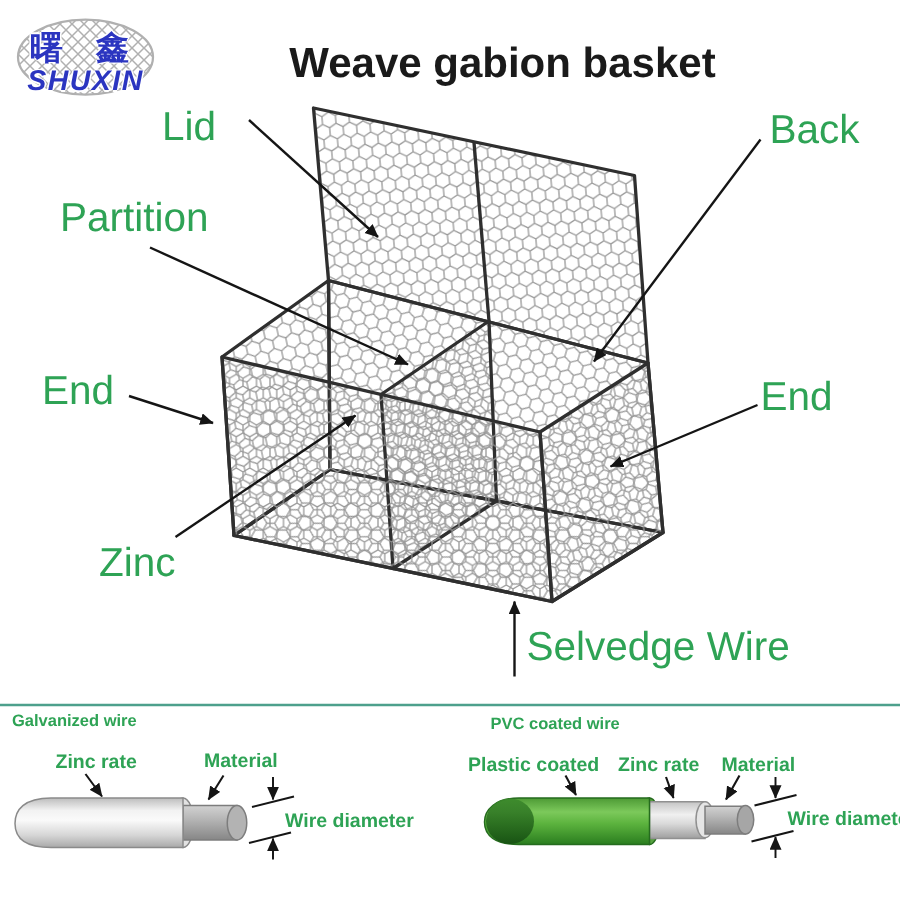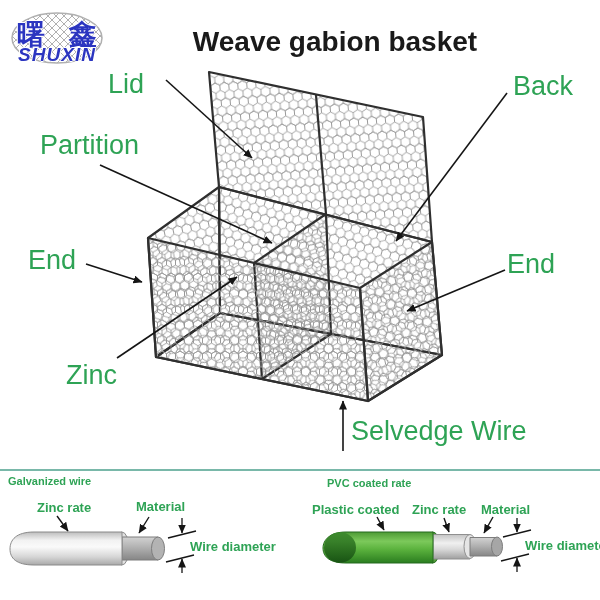--- a/index.html
+++ b/index.html
@@ -5,21 +5,21 @@
   html,body{margin:0;padding:0;background:#fff;}
   .stage{position:relative;width:600px;height:600px;background:#ffffff;overflow:hidden;
          font-family:"Liberation Sans",sans-serif;}
   .stage svg.canvas{position:absolute;left:0;top:0;}
   .lbl{position:absolute;white-space:nowrap;line-height:1.05;}
   .green{color:var(--label-green,#2ea355);}
   .title{font-weight:bold;color:#1a1a1a;font-size:28px;text-align:center;}
   .big{font-size:27px;}
   .sec-title{font-size:11px;font-weight:600;}
   .small{font-size:13px;font-weight:600;}
-  .logo-cn{font-weight:bold;font-size:28px;letter-spacing:8px;text-align:center;
+  .logo-cn{font-weight:bold;font-size:22px;letter-spacing:8px;text-align:center;
            color:var(--logo-blue,#2b35c0);
            text-shadow:-1px 0 #fff,1px 0 #fff,0 -1px #fff,0 1px #fff;}
   .logo-en{font-weight:bold;font-style:italic;font-size:19px;letter-spacing:1px;text-align:center;
            color:var(--logo-blue,#2b35c0);
            text-shadow:-1px 0 #fff,1px 0 #fff,0 -1px #fff,0 1px #fff;}
 </style>
 </head>
 <body>
 
 <div class="stage">
@@ -164,19 +164,19 @@
   <div class="lbl green big" style="left:28px;top:246px;">End</div>
   <div class="lbl green big" style="left:507px;top:250px;">End</div>
   <div class="lbl green big" style="left:66px;top:361px;">Zinc</div>
   <div class="lbl green big" style="left:351px;top:417px;">Selvedge Wire</div>
 
   <div class="lbl green sec-title" style="left:8px;top:476px;">Galvanized wire</div>
   <div class="lbl green small" style="left:37px;top:501px;">Zinc rate</div>
   <div class="lbl green small" style="left:136px;top:500px;">Material</div>
   <div class="lbl green small" style="left:190px;top:540px;">Wire diameter</div>
 
-  <div class="lbl green sec-title" style="left:327px;top:478px;">PVC coated rate</div>
+  <div class="lbl green sec-title" style="left:327px;top:478px;">PVC coated wire</div>
   <div class="lbl green small" style="left:312px;top:503px;">Plastic coated</div>
   <div class="lbl green small" style="left:412px;top:503px;">Zinc rate</div>
   <div class="lbl green small" style="left:481px;top:503px;">Material</div>
   <div class="lbl green small" style="left:525px;top:539px;">Wire diameter</div>
 
 </div>
 
 </body></html>

